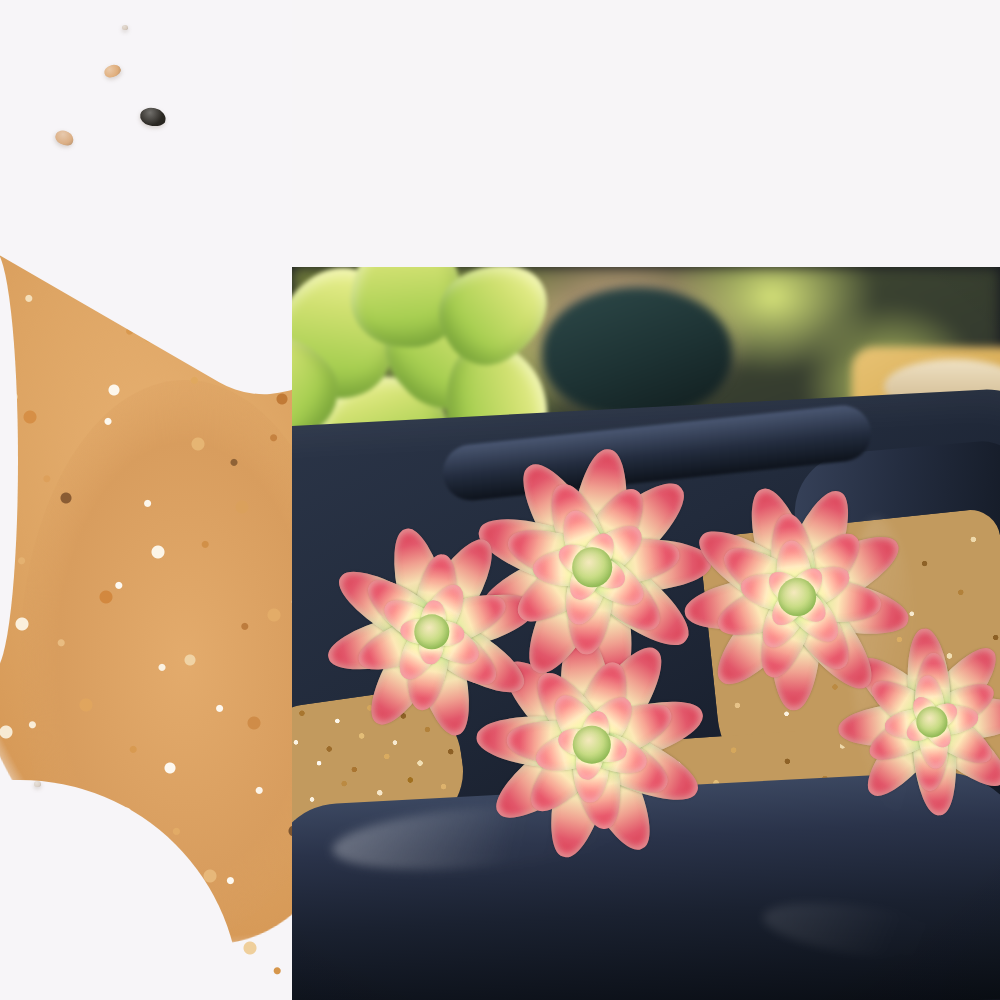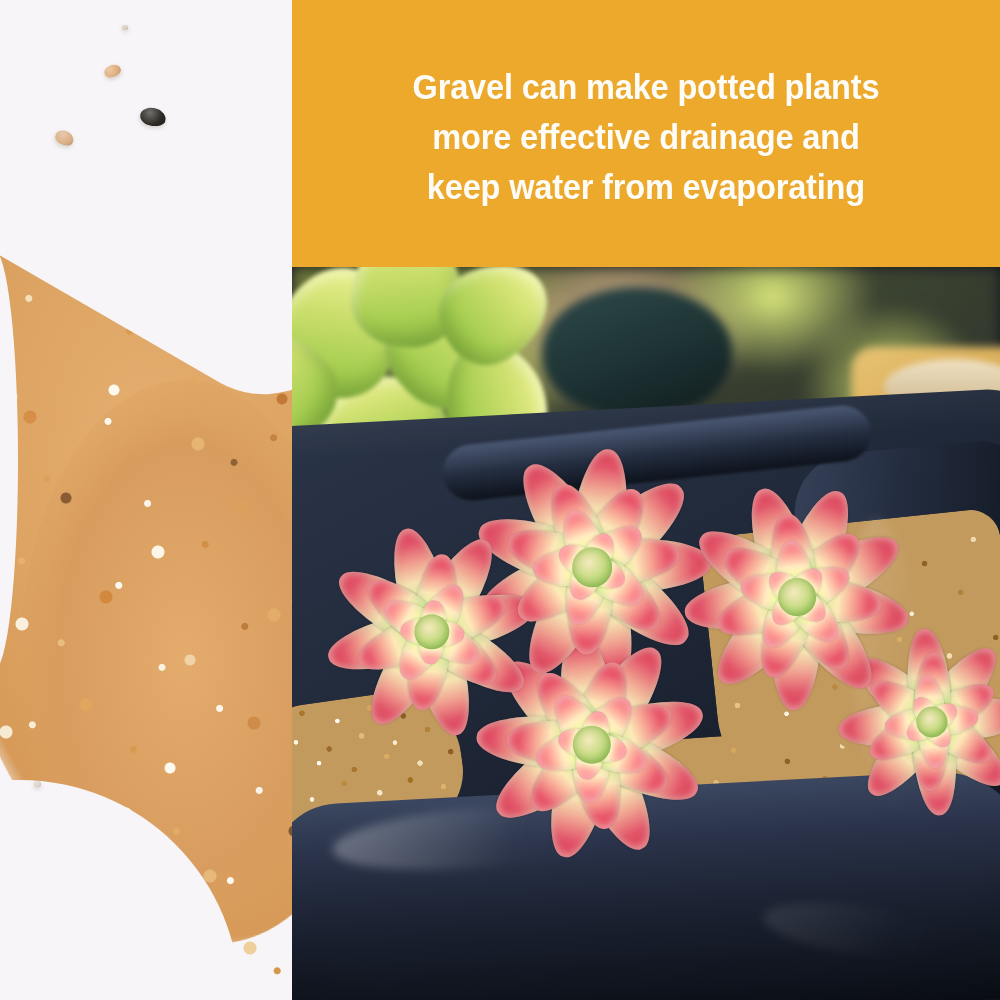--- a/index.html
+++ b/index.html
@@ -450,27 +450,20 @@
 
     <div id="loose-stones">
         <div class="loose-stone" style="left: 104px; top: 65px; width: 17px; height: 12px; background: radial-gradient(circle at 35% 30%, rgba(255, 255, 255, 0.333), rgb(224, 174, 124) 60%, rgba(0, 0, 0, 0.2) 100%), rgb(224, 174, 124); transform: rotate(-18deg); box-shadow: rgba(120, 100, 80, 0.25) 0px 2px 4px;"></div>
         <div class="loose-stone" style="left: 140px; top: 108px; width: 26px; height: 18px; background: radial-gradient(circle at 35% 30%, rgba(255, 255, 255, 0.333), rgb(43, 40, 35) 60%, rgba(0, 0, 0, 0.2) 100%), rgb(43, 40, 35); transform: rotate(12deg); box-shadow: rgba(120, 100, 80, 0.25) 0px 2px 4px;"></div>
         <div class="loose-stone" style="left: 55px; top: 131px; width: 19px; height: 14px; background: radial-gradient(circle at 35% 30%, rgba(255, 255, 255, 0.333), rgb(219, 174, 132) 60%, rgba(0, 0, 0, 0.2) 100%), rgb(219, 174, 132); transform: rotate(25deg); box-shadow: rgba(120, 100, 80, 0.25) 0px 2px 4px;"></div>
         <div class="loose-stone" style="left: 122px; top: 25px; width: 6px; height: 5px; background: radial-gradient(circle at 35% 30%, rgba(255, 255, 255, 0.333), rgb(216, 203, 190) 60%, rgba(0, 0, 0, 0.2) 100%), rgb(216, 203, 190); transform: rotate(0deg); box-shadow: rgba(120, 100, 80, 0.25) 0px 2px 4px;"></div>
         <div class="loose-stone" style="left: 34px; top: 781px; width: 7px; height: 6px; background: radial-gradient(circle at 35% 30%, rgba(255, 255, 255, 0.333), rgb(220, 210, 200) 60%, rgba(0, 0, 0, 0.2) 100%), rgb(220, 210, 200); transform: rotate(0deg); box-shadow: rgba(120, 100, 80, 0.25) 0px 2px 4px;"></div>
       </div>
   </div>
 
-  <div id="banner">
-    <div id="banner-text">
-      <span class="tline">Gravel can make potted plants</span>
-      <span class="tline">more effective drainage and</span>
-      <span class="tline">keep water from evaporating</span>
-    </div>
-  </div>
 
   <div id="photo">
 
     <div id="bg-blur"></div>
 
     <div style="position:absolute;left:560px;top:80px;width:190px;height:190px;
                 background:linear-gradient(150deg,#e8c374 0%,#d9ad57 40%,#b68a3c 75%,#8d6828 100%);
                 border-radius:22px 22px 46px 46px;filter:blur(4px);"></div>
     <div style="position:absolute;left:592px;top:92px;width:140px;height:56px;
                 background:linear-gradient(180deg,#efe1c3,#cbb388);

